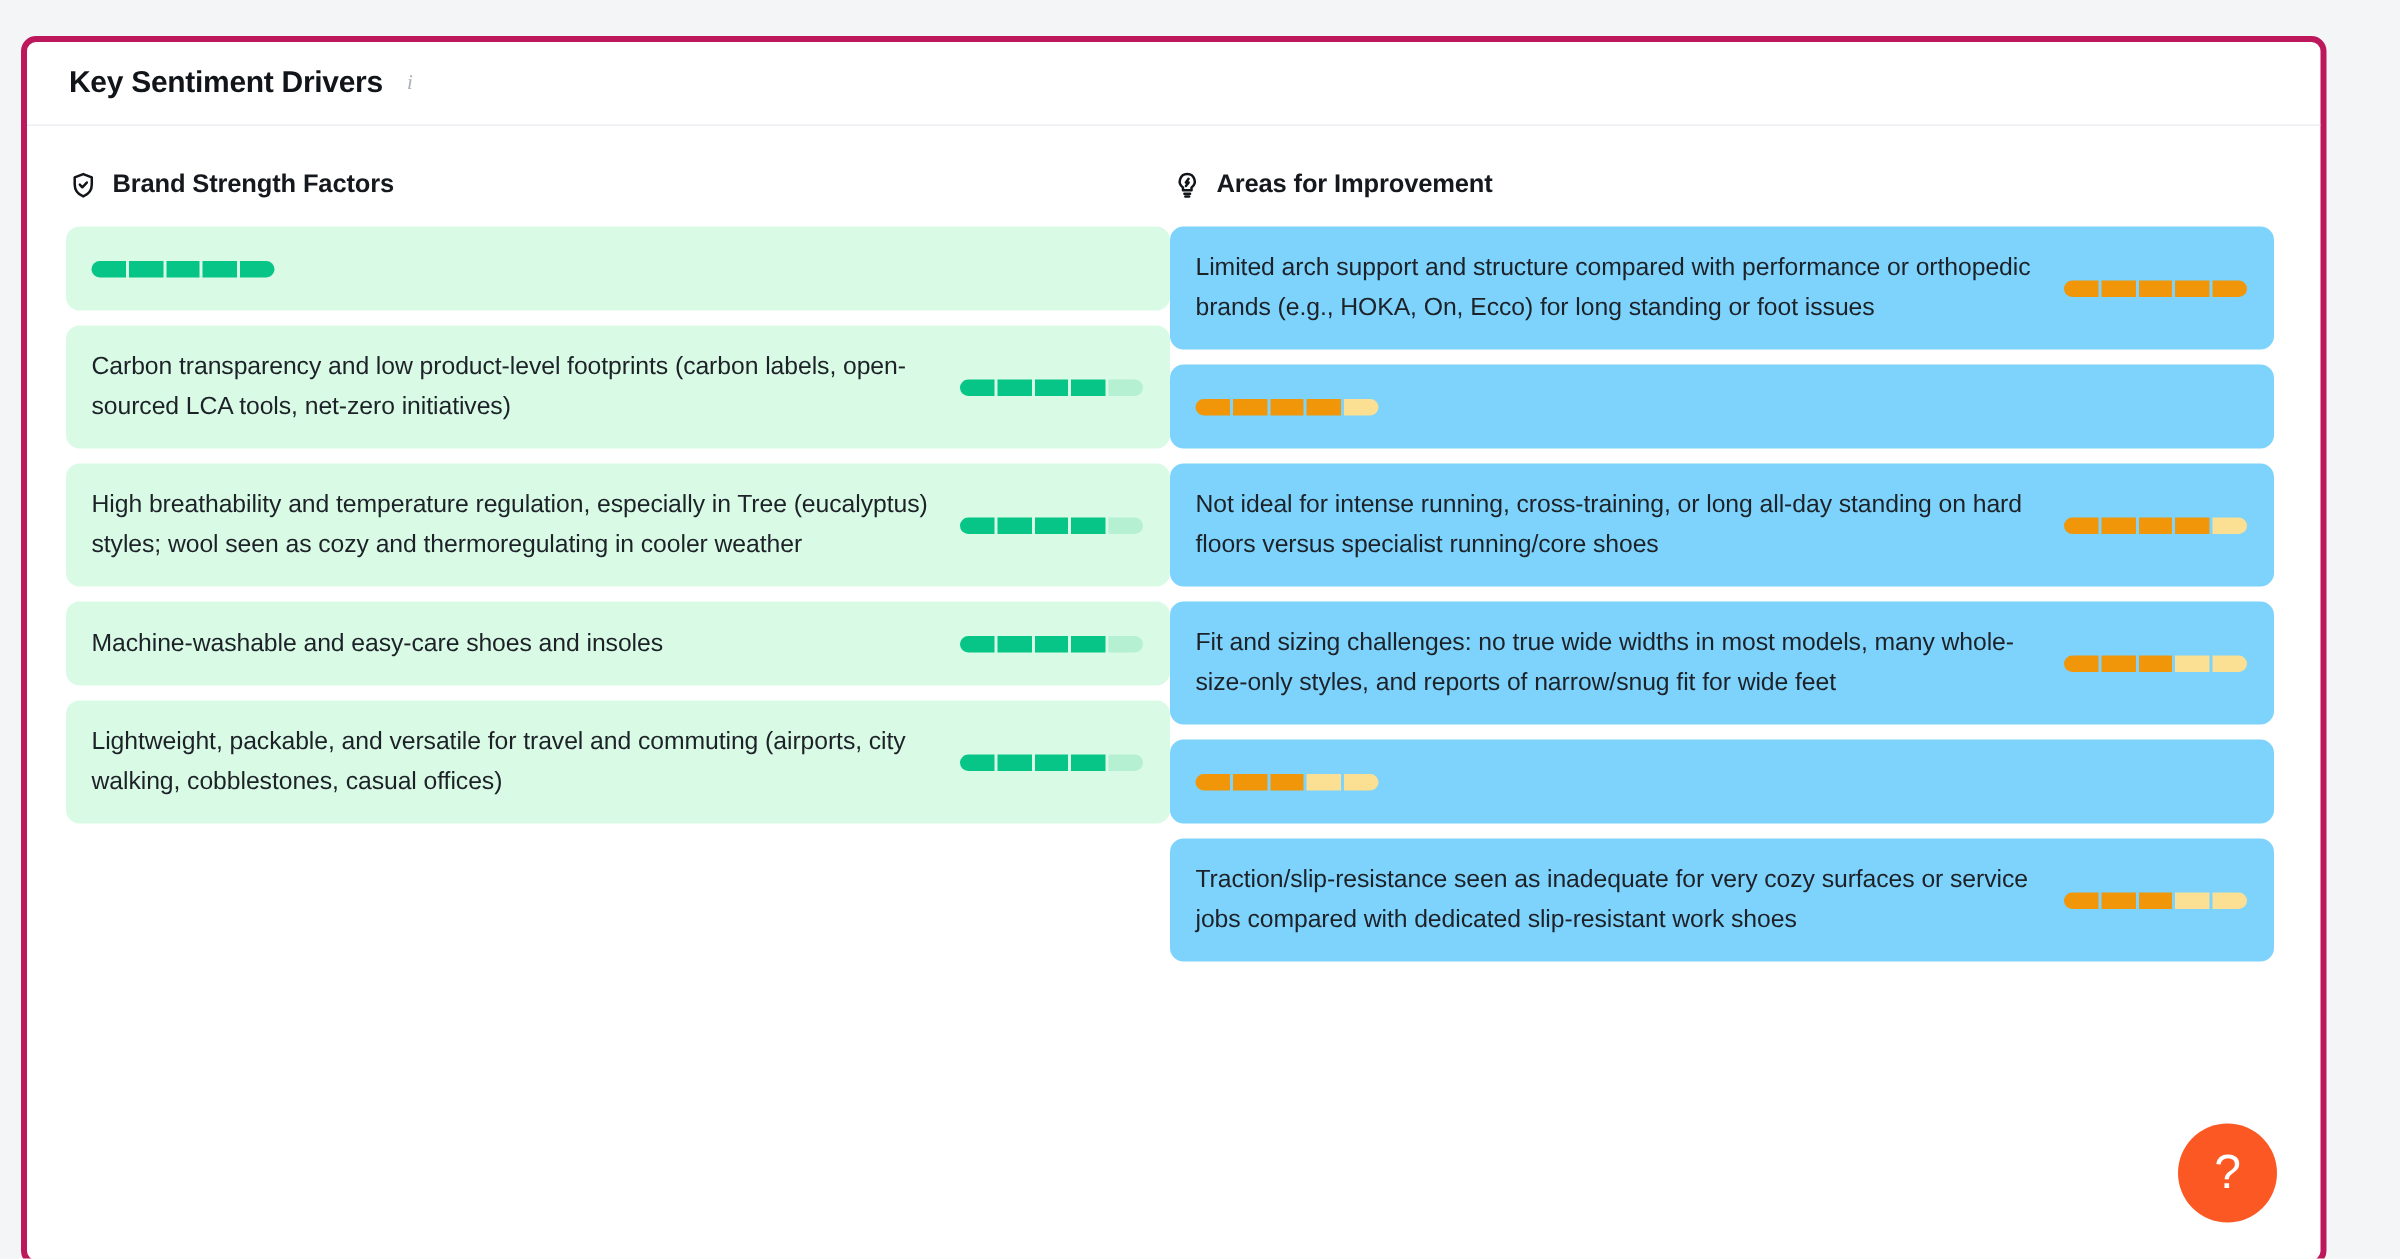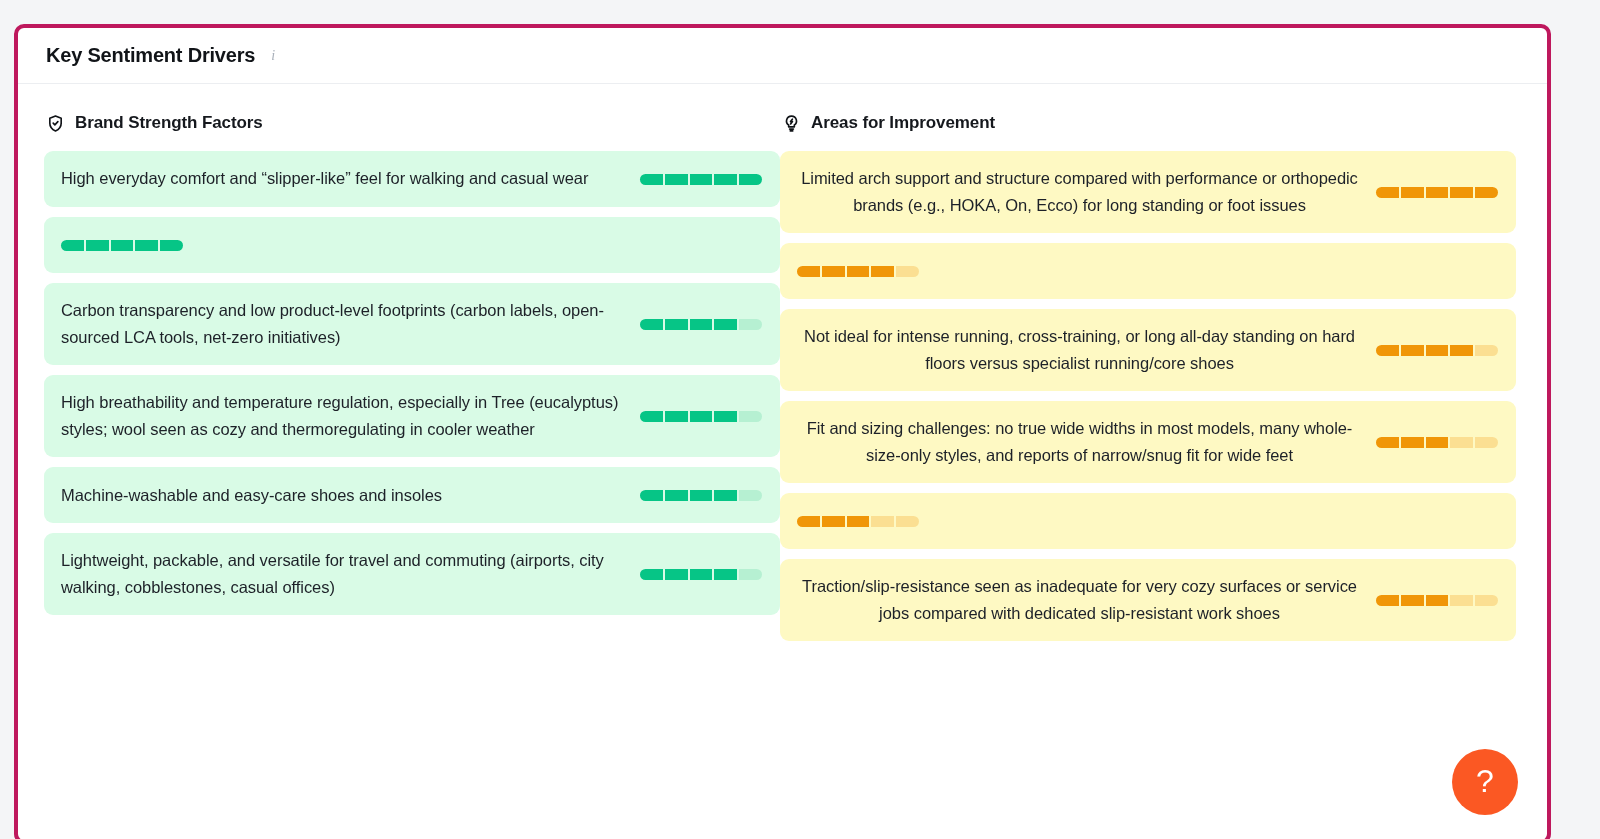--- a/index.html
+++ b/index.html
@@ -85,21 +85,21 @@
   
   .item {
     display: flex;
     align-items: center;
     border-radius: 9px;
     padding: 14px 18px 14px 17px;
     margin-bottom: 10px;
     min-height: 56px;
   }
   .item.positive { background: #d9fbe6; }
-  .item.negative { background: #fef9c3; text-align: center; }
+  .item.negative { background: #7dd3fc; }
 
   .item-text {
     flex: 1;
     font-size: 16.5px;
     line-height: 1.64;
     color: #1d2128;
     letter-spacing: -0.05px;
     padding-right: 14px;
   }
 
@@ -158,30 +158,20 @@
       <div class="column">
         <div class="col-header">
           <svg class="col-icon" viewBox="0 0 24 24" fill="none" stroke="#111418" stroke-width="2.1" stroke-linecap="round" stroke-linejoin="round">
             <path d="M12 2.6 4.8 5.4v6c0 5.1 3.2 8.4 7.2 10 4-1.6 7.2-4.9 7.2-10v-6z"></path>
             <path d="M9.1 11.5l2.1 2.2 3.8-4"></path>
           </svg>
           <span class="col-header-label">Brand Strength Factors</span>
         </div>
         <div id="list-0">
             <div class="item positive">
-              <div class="item-text">High everyday comfort and “slipper-like” feel for walking and casual wear</div>
-              <div class="meter">
-                <span class="seg on"></span>
-                <span class="seg on"></span>
-                <span class="seg on"></span>
-                <span class="seg on"></span>
-                <span class="seg on"></span>
-              </div>
-            </div>
-            <div class="item positive">
               <div class="meter">
                 <span class="seg on"></span>
                 <span class="seg on"></span>
                 <span class="seg on"></span>
                 <span class="seg on"></span>
                 <span class="seg on"></span>
               </div>
             </div>
             <div class="item positive">
               <div class="item-text">Carbon transparency and low product-level footprints (carbon labels, open-sourced LCA tools, net-zero initiatives)</div>

